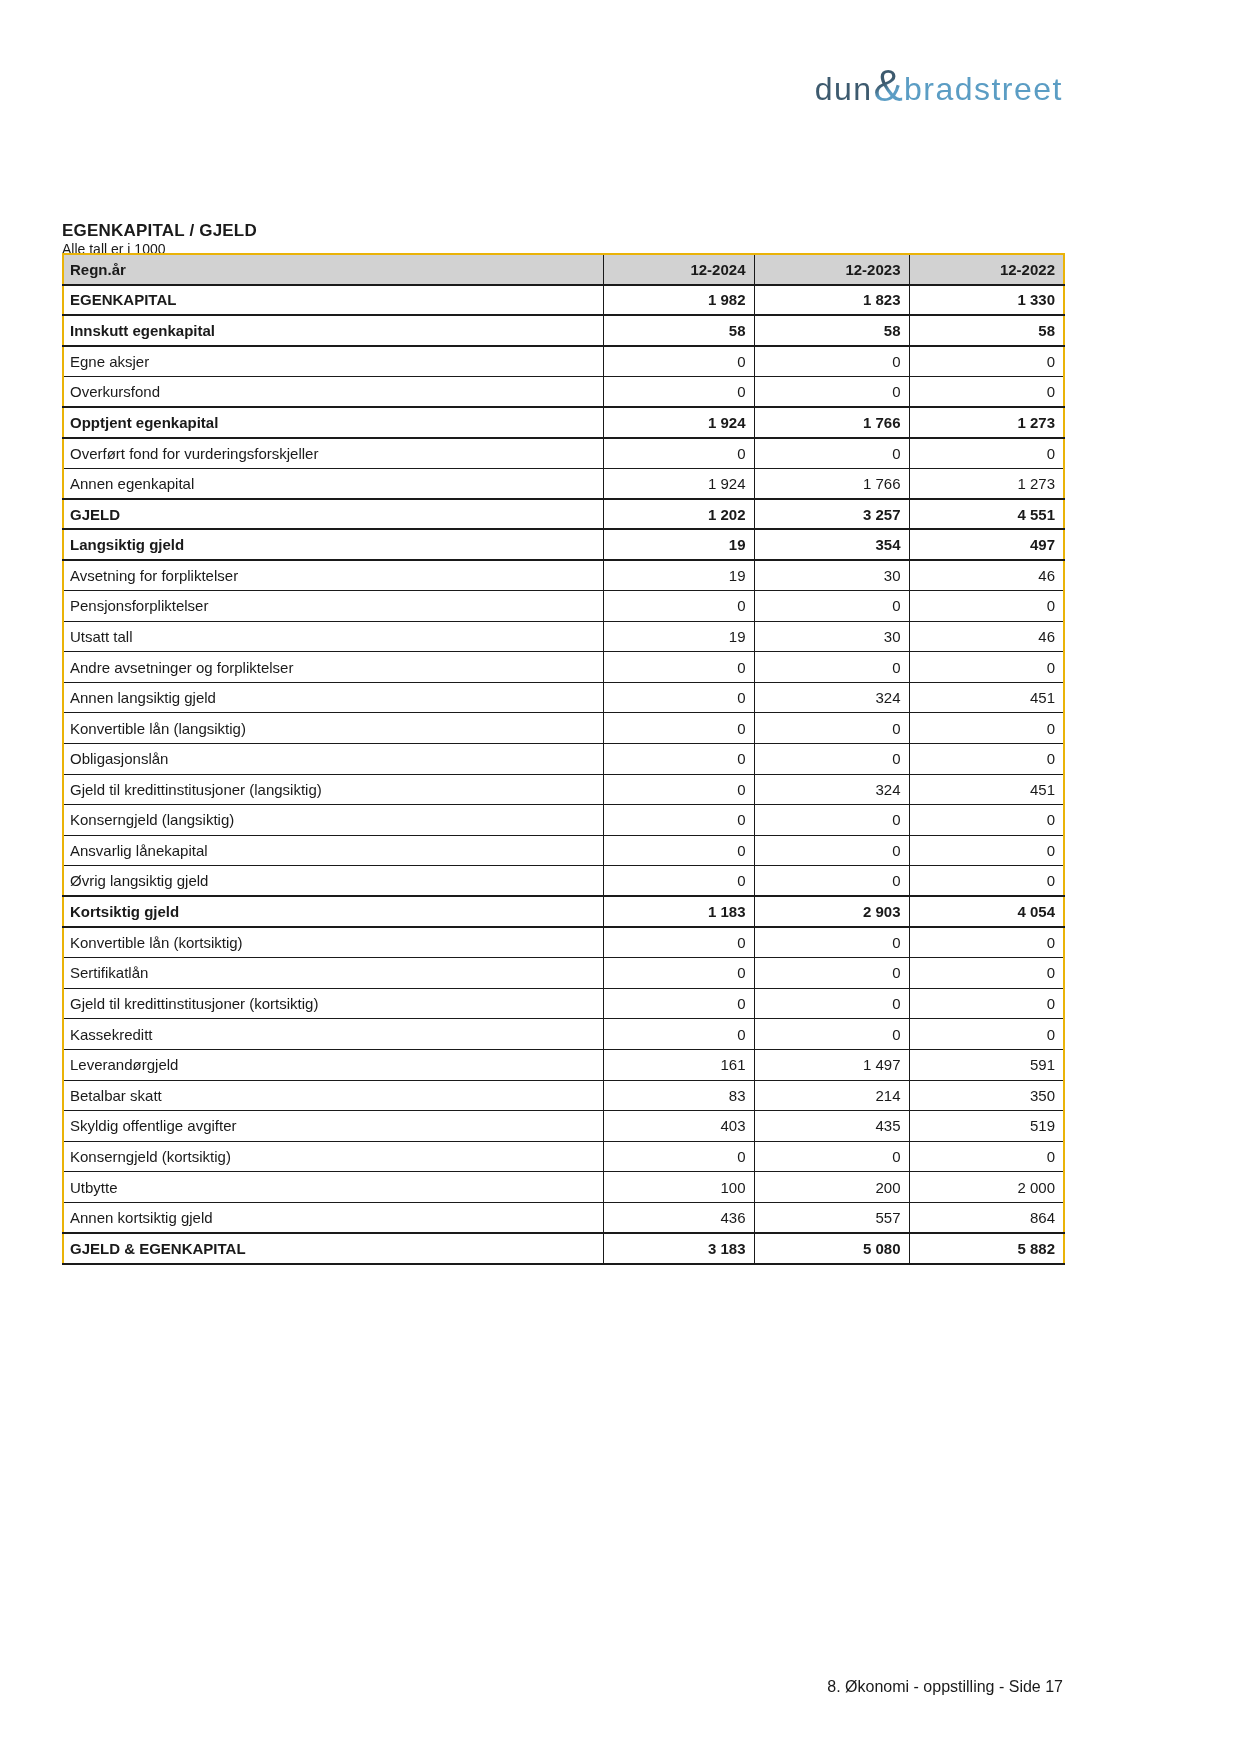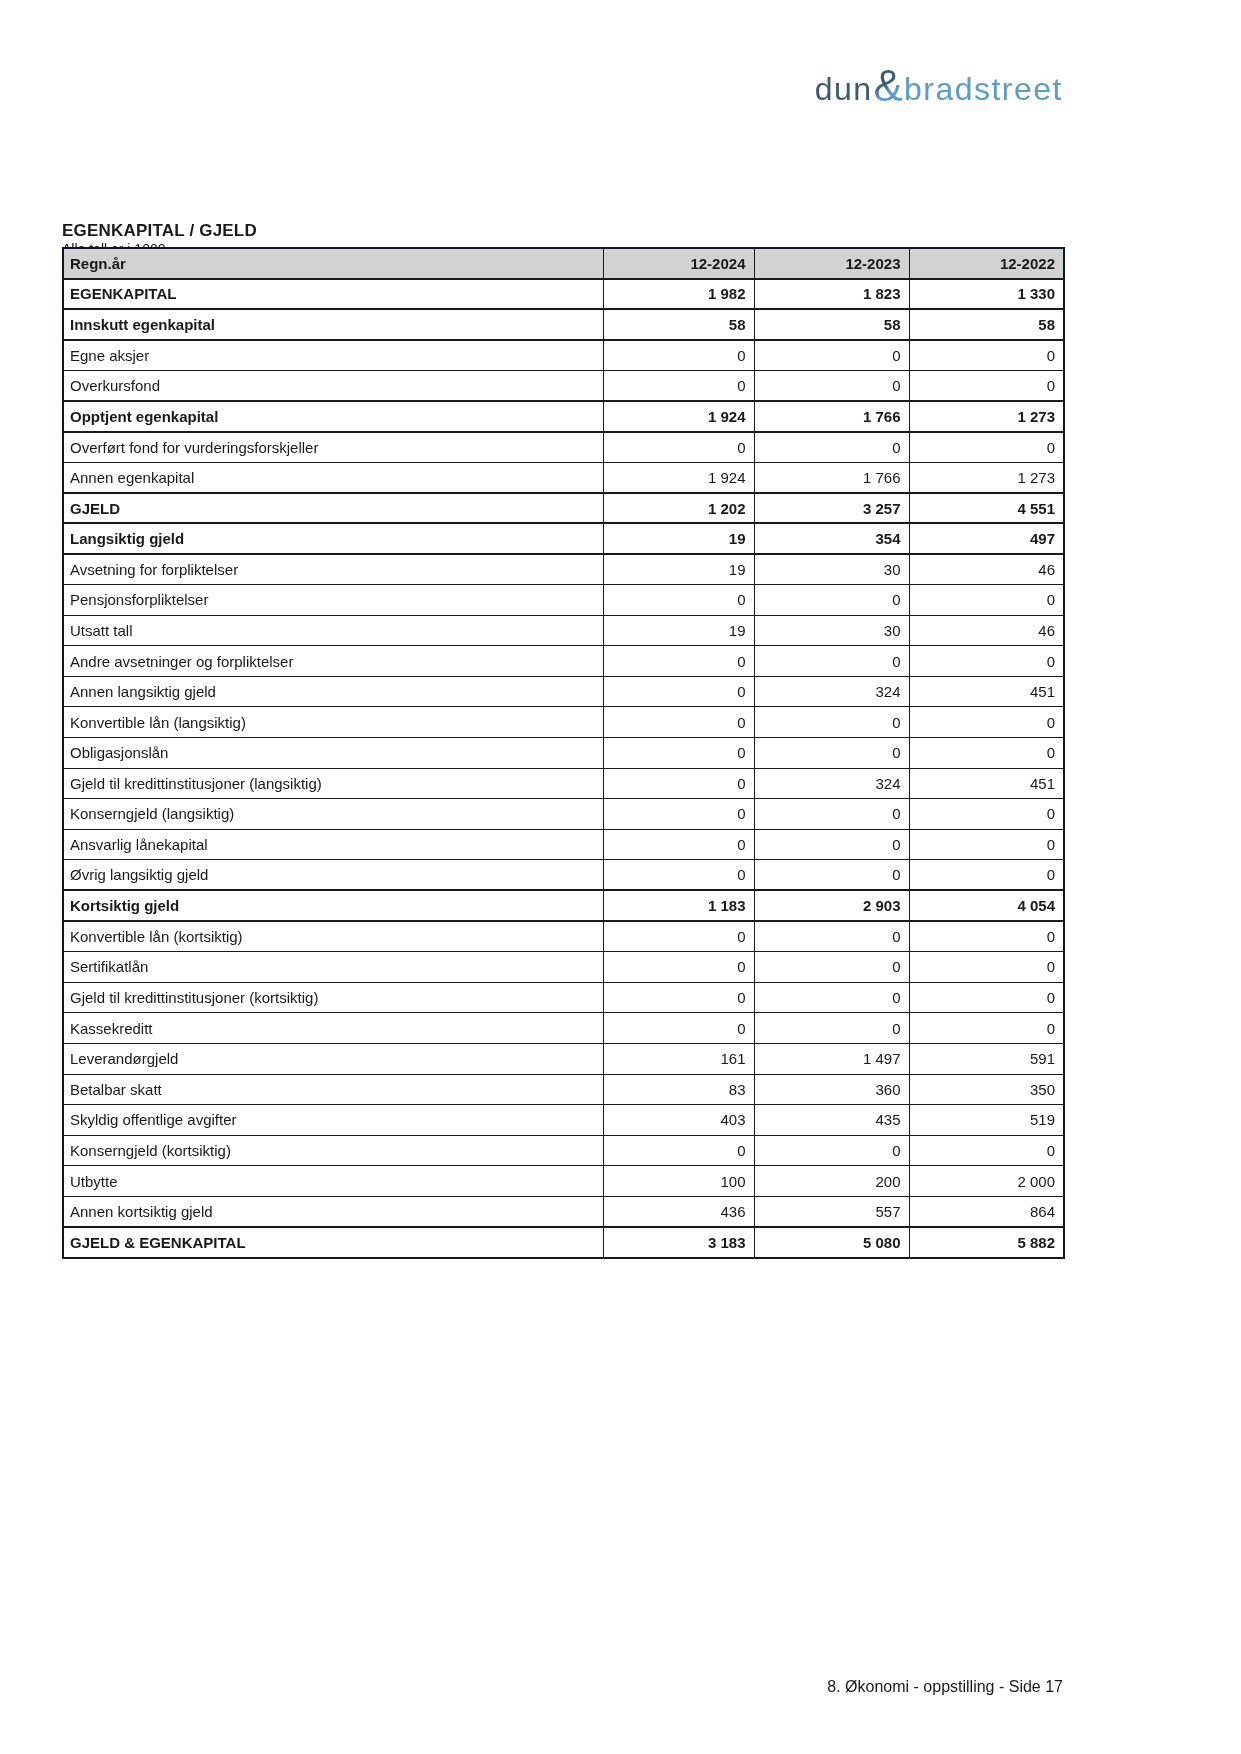--- a/index.html
+++ b/index.html
@@ -35,23 +35,23 @@
   
   .title-row {
     position: absolute; top: 221px; left: 62px; width: 1001px;
     display: flex; justify-content: space-between; align-items: baseline; flex-direction: column;
   }
   .title-row h1 { font-size: 17px; font-weight: bold; margin: 0; letter-spacing: 0.2px; }
   .units-note { font-size: 14px; font-weight: 400; }
 
   
   table.balance {
-    position: absolute; top: 247px; left: 62px; width: 1001px;
+    position: absolute; top: 253px; left: 62px; width: 1001px;
     border-collapse: collapse; table-layout: fixed;
-    border: 2px solid #0f172a;
+    border: 2px solid #eab308;
   }
   table.balance th, table.balance td {
     border: 1px solid #1a1a1a;
     font-size: 15px;
     height: 30.6px;
     padding: 0;
     overflow: hidden; white-space: nowrap;
   }
   .lbl { text-align: left; padding-left: 6px !important; }
   .num { text-align: right; padding-right: 8px !important; }
@@ -250,21 +250,21 @@
         </tr>
         <tr>
           <td class="lbl">Leverandørgjeld</td>
           <td class="num">161</td>
           <td class="num">1 497</td>
           <td class="num">591</td>
         </tr>
         <tr>
           <td class="lbl">Betalbar skatt</td>
           <td class="num">83</td>
-          <td class="num">360</td>
+          <td class="num">214</td>
           <td class="num">350</td>
         </tr>
         <tr>
           <td class="lbl">Skyldig offentlige avgifter</td>
           <td class="num">403</td>
           <td class="num">435</td>
           <td class="num">519</td>
         </tr>
         <tr>
           <td class="lbl">Konserngjeld (kortsiktig)</td>

